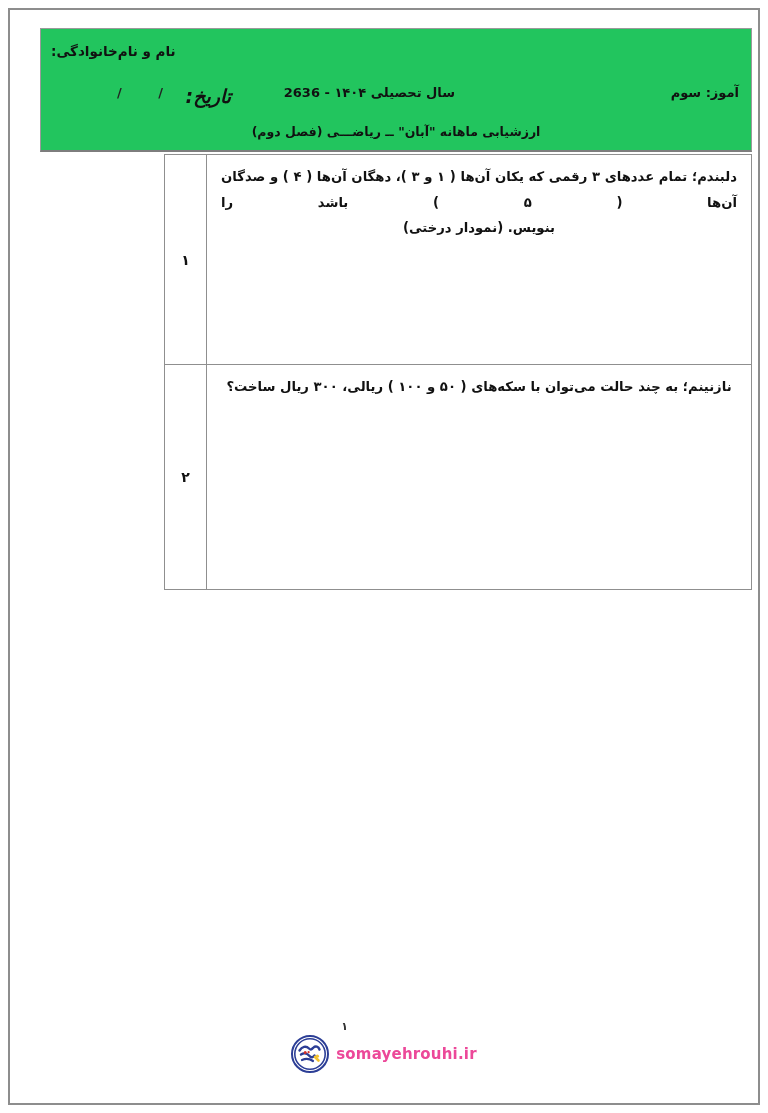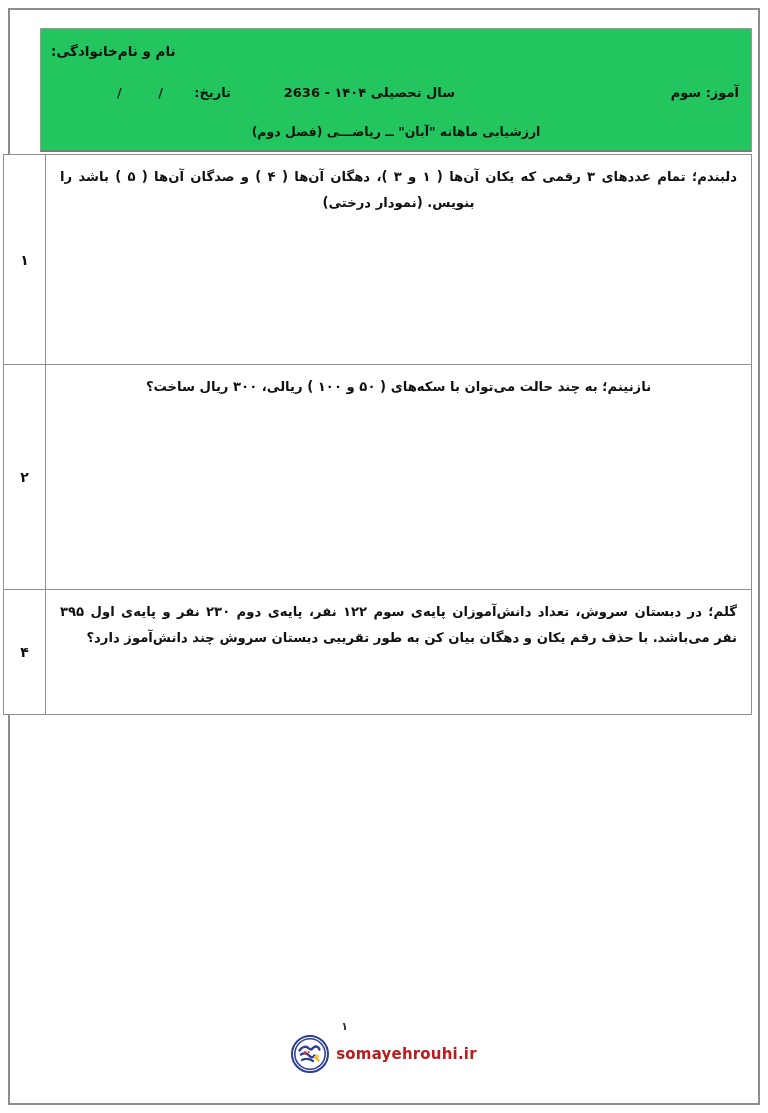--- a/index.html
+++ b/index.html
@@ -70,26 +70,27 @@
   }
   .hdr-year {
     font-size: 13px;
     font-weight: bold;
     position: absolute;
     right: 296px;
     top: 0;
     white-space: nowrap;
   }
   .hdr-date-label {
-    font-size: 13px;
+    font-size: 19px;
     font-weight: bold;
     position: absolute;
     right: 520px;
     top: 0;
     white-space: nowrap;
+    font-style: italic;
   }
   .hdr-date-slots {
     position: absolute;
     right: 572px;
     top: 0;
     font-size: 13px;
     font-weight: bold;
     letter-spacing: 16px;
     white-space: nowrap;
     color: #222;
@@ -99,21 +100,21 @@
     font-weight: bold;
     text-align: center;
     white-space: nowrap;
   }
 
   
   .q-table {
     position: absolute;
     top: 126px;
     right: 0;
-    width: 749px;
+    width: 588px;
     border-collapse: collapse;
     table-layout: fixed;
     direction: rtl;
     padding-left: 10px;
   }
   .q-table td {
     border: 1px solid #8f8f8f;
     vertical-align: top;
     background: #ffffff;
     padding: 0;
@@ -179,21 +180,21 @@
     border: 2px solid #2c3e96;
     position: relative;
     overflow: hidden;
     background: #ffffff;
     flex: none;
   }
   .brand-logo svg { display: block; }
   .brand-text {
     font-size: 15px;
     font-weight: bold;
-    color: #b91c1c;
+    color: #ec4899;
     font-family: "DejaVu Sans", "Liberation Sans", sans-serif;
     letter-spacing: 0.2px;
   }
   .page-num {
     position: absolute;
     top: -15px;
     left: 50px;
     font-size: 11px;
     font-weight: bold;
     color: #333;
@@ -238,27 +239,20 @@
         </tr>
 
         <tr style="height:225px">
           <td class="body-cell">
             <div class="q-line l2">نازنینم؛ به چند حالت می‌توان با سکه‌های ( ۵۰ و ۱۰۰ ) ریالی، ۳۰۰ ریال ساخت؟</div>
           </td>
           <td class="num-cell">۲</td>
         </tr>
 
 
-        <tr style="height:125px">
-          <td class="body-cell">
-            <div class="q-line">گلم؛ در دبستان سروش، تعداد دانش‌آموزان پایه‌ی سوم ۱۲۲ نفر، پایه‌ی دوم ۲۳۰ نفر و پایه‌ی اول ۳۹۵</div>
-            <div class="q-line nojust">نفر می‌باشد. با حذف رقم یکان و دهگان بیان کن به طور تقریبی دبستان سروش چند دانش‌آموز دارد؟</div>
-          </td>
-          <td class="num-cell">۴</td>
-        </tr>
 
 
       </tbody>
     </table>
 
   </div>
 
   <div class="footer">
     <div class="brand-wrap">
 

